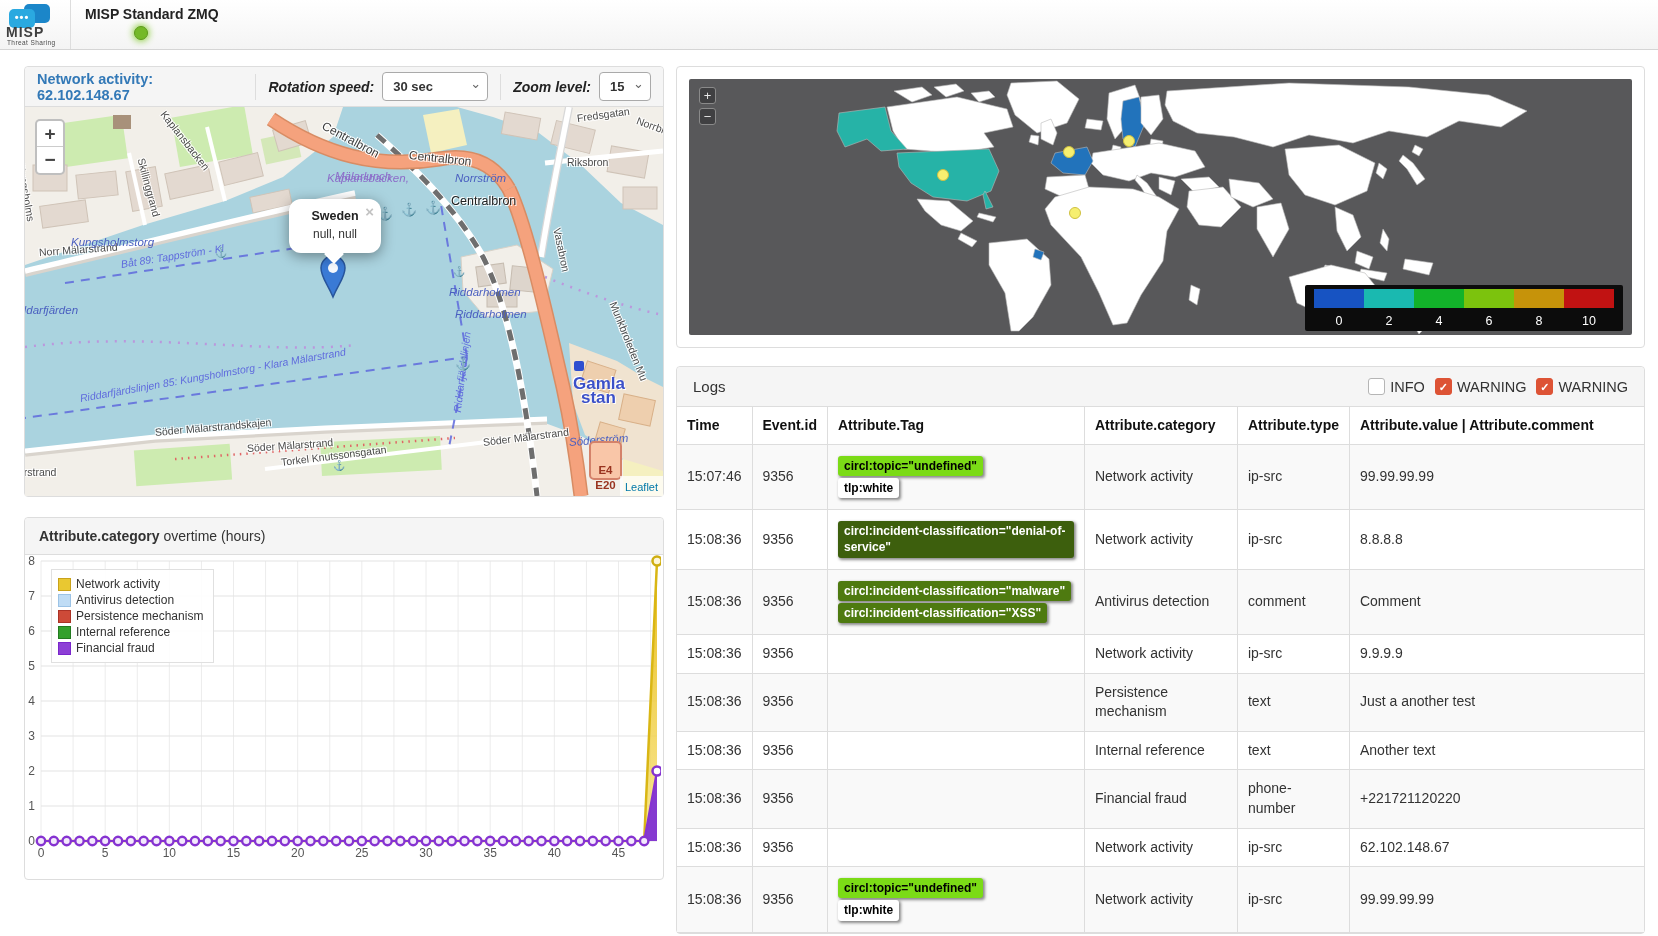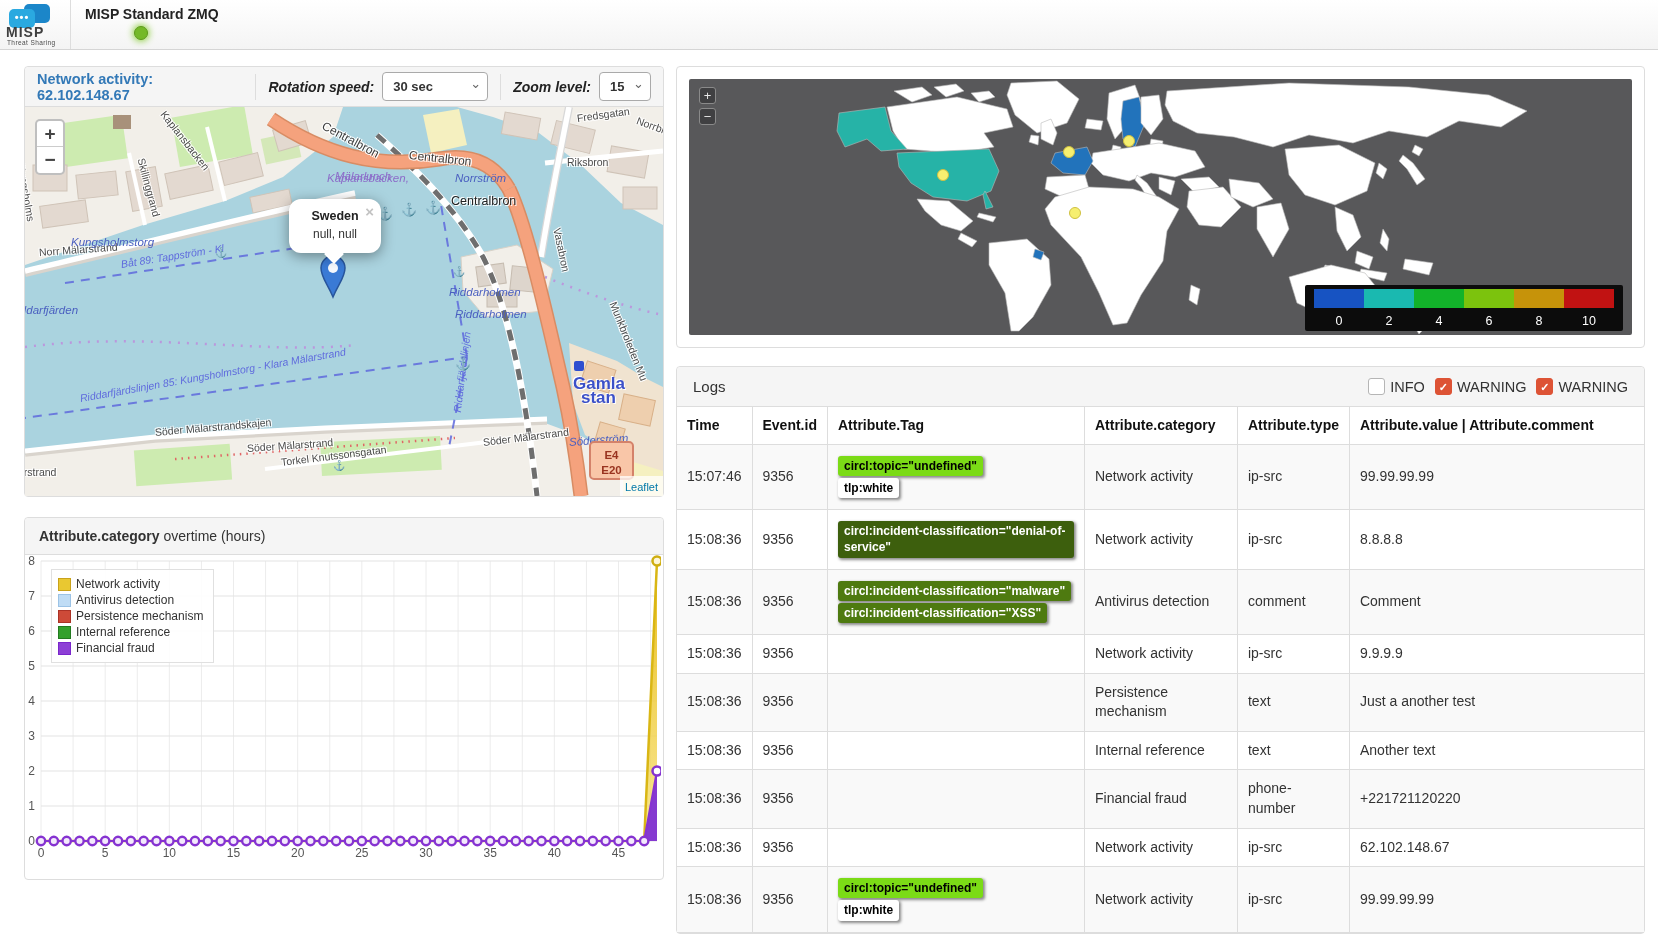--- a/index.html
+++ b/index.html
@@ -60,22 +60,22 @@
   border-radius:5px;background:#fff;z-index:30}
 .lz-btn{width:26px;height:26px;text-align:center;line-height:25px;font-size:19px;font-weight:bold;color:#444;cursor:pointer}
 .lz-btn:first-child{border-bottom:1px solid #ccc}
 #popup{position:absolute;left:264px;top:92px;width:92px;height:54px;background:#fff;border-radius:12px;
   box-shadow:0 3px 14px rgba(0,0,0,.4);z-index:20;text-align:center;padding-top:10px}
 #popup:after{content:"";position:absolute;left:38px;bottom:-8px;width:14px;height:14px;background:#fff;transform:rotate(45deg)}
 .popup-title{font-size:12.5px;font-weight:bold;color:#222}
 .popup-line{font-size:12px;color:#333;margin-top:4px}
 .popup-close{position:absolute;right:7px;top:4px;color:#c3c3c3;font-size:15px;font-weight:bold;cursor:pointer}
 #pin{position:absolute;left:290px;top:146px;z-index:15}
-#road-sign{position:absolute;left:564px;top:334px;width:45px;height:39px;background:#f9c6a8;
-  border:2px solid #d4826a;border-radius:5px;text-align:center;padding-top:5px;z-index:10}
+#road-sign{position:absolute;left:564px;top:334px;width:33px;height:39px;background:#f9c6a8;
+  border:2px solid #d4826a;border-radius:5px;text-align:center;padding-top:20px;z-index:10}
 #road-sign div{font-size:11.5px;font-weight:bold;color:#99331f;line-height:15px}
 #attribution{position:absolute;right:0;bottom:0;background:rgba(255,255,255,.75);padding:1px 5px;z-index:25}
 #attribution span{color:#0078A8;font-size:11px;cursor:pointer}
 #metro-icon{position:absolute;left:549px;top:254px;width:10px;height:10px;background:#2f4fd0;border-radius:2px;z-index:5}
 
 
 #chart-panel{left:24px;top:517px;width:640px;height:363px}
 #chart-head{padding:10px 14px;font-size:14px;color:#333}
 #chart-head b{font-weight:bold}
 #chart-wrap{position:relative;width:638px;height:324px}

